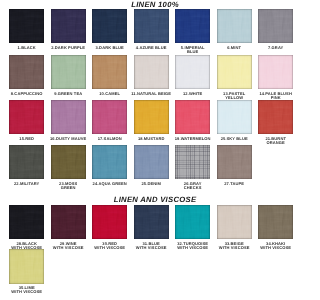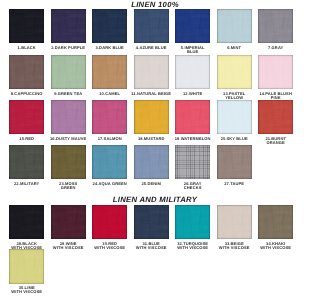--- a/index.html
+++ b/index.html
@@ -327,21 +327,21 @@
     <div class="swatch" style="left: 216.7px; top: 144.8px;">
       <div class="chip" style="background: rgb(150, 132, 125);">
         <div class="tex"></div>
         <div class="tex2"></div>
         <div class="edge"></div>
       </div>
       <div class="label">
         <span>27.TAUPE</span>
       </div>
     </div>
-    <div class="section-title" style="top: 195.2px;">LINEN AND MILITARY</div>
+    <div class="section-title" style="top: 195.2px;">LINEN AND VISCOSE</div>
     <div class="swatch" style="left: 9.2px; top: 204.8px;">
       <div class="chip" style="background: rgb(26, 26, 32);">
         <div class="tex"></div>
         <div class="tex2"></div>
         <div class="edge"></div>
       </div>
       <div class="label">
         <span>28.BLACK</span>
         <span>WITH VISCOSE</span>
       </div>

